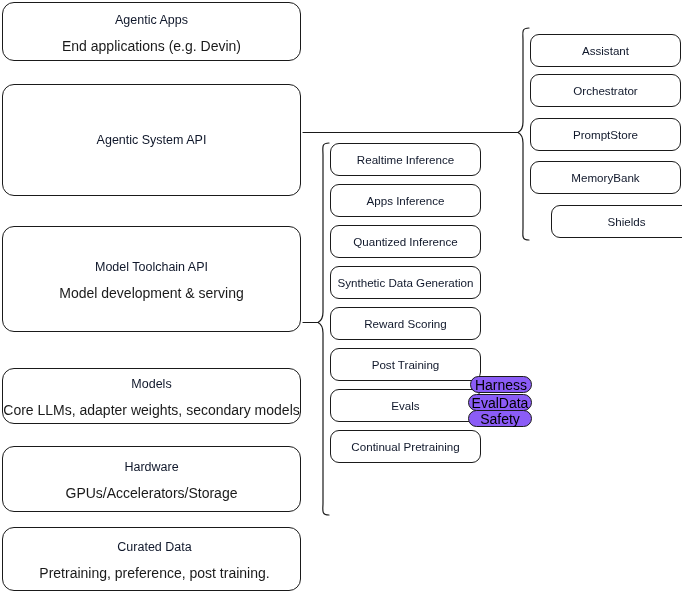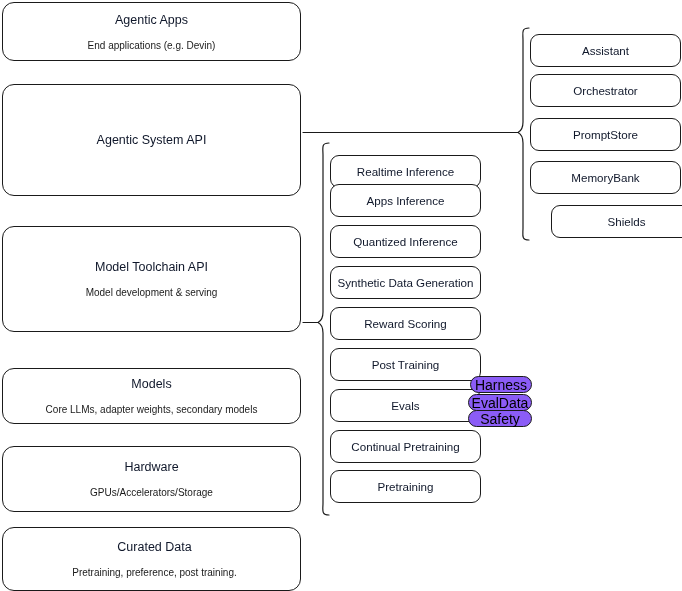--- a/index.html
+++ b/index.html
@@ -37,21 +37,21 @@
     text-align: center;
     padding: 2px 6px;
   }
   .box .title {
     font-size: 12.5px;
     line-height: 16px;
     color: #0f172a;
     white-space: nowrap;
   }
   .box .subtitle {
-    font-size: 10px;
+    font-size: 14px;
     line-height: 12px;
     color: #1a1a1a;
     margin-top: 12px;
     white-space: nowrap;
   }
   
   .layer-box {
     left: 2px;
     width: 299px;
     border-radius: 12px;
@@ -156,21 +156,21 @@
   <div class="box layer-box" style="top:446px;height:66px;">
     <div class="title">Hardware</div>
     <div class="subtitle">GPUs/Accelerators/Storage</div>
   </div>
 
   <div class="box layer-box" style="top:527px;height:64px;padding-left:12px;">
     <div class="title">Curated Data</div>
     <div class="subtitle">Pretraining, preference, post training.</div>
   </div>
 
-  <div class="box item-box mid-box" style="top:143px;margin-top:12px;">
+  <div class="box item-box mid-box" style="top:143px;">
     <div class="title">Realtime Inference</div>
   </div>
   <div class="box item-box mid-box" style="top:184px;">
     <div class="title">Apps Inference</div>
   </div>
   <div class="box item-box mid-box" style="top:225px;">
     <div class="title">Quantized Inference</div>
   </div>
   <div class="box item-box mid-box" style="top:266px;">
     <div class="title">Synthetic Data Generation</div>
@@ -179,23 +179,20 @@
     <div class="title">Reward Scoring</div>
   </div>
   <div class="box item-box mid-box" style="top:348px;">
     <div class="title">Post Training</div>
   </div>
   <div class="box item-box mid-box" style="top:389px;">
     <div class="title">Evals</div>
   </div>
   <div class="box item-box mid-box" style="top:430px;">
     <div class="title">Continual Pretraining</div>
-  </div>
-  <div class="box item-box mid-box" style="top:470px;">
-    <div class="title">Pretraining</div>
   </div>
 
   <div class="pill" style="left:470px;top:376px;width:62px;height:17px;">Harness</div>
   <div class="pill" style="left:468px;top:394px;width:64px;height:17px;">EvalData</div>
   <div class="pill" style="left:468px;top:410px;width:64px;height:17px;">Safety</div>
 
   <div class="box item-box right-box" style="top:34px;">
     <div class="title">Assistant</div>
   </div>
   <div class="box item-box right-box" style="top:74px;">

